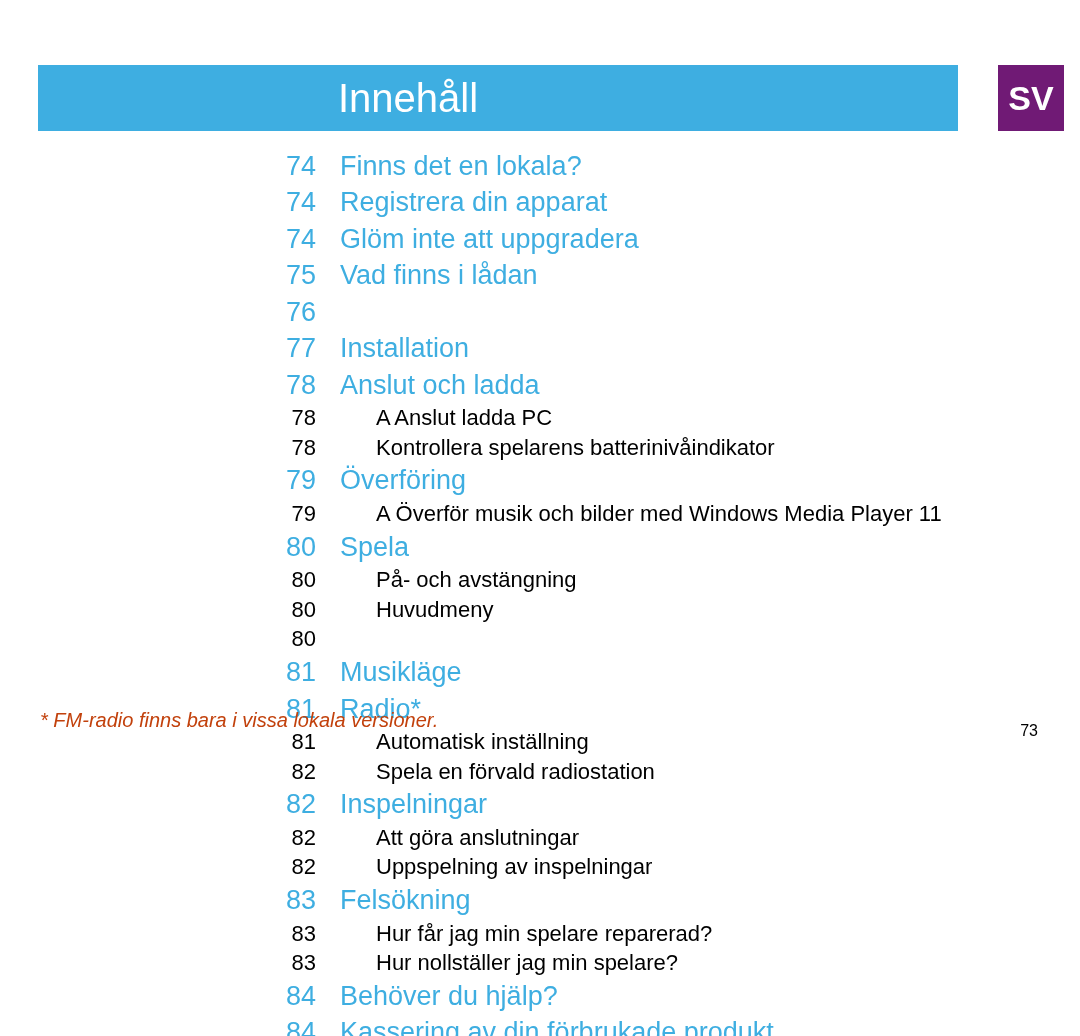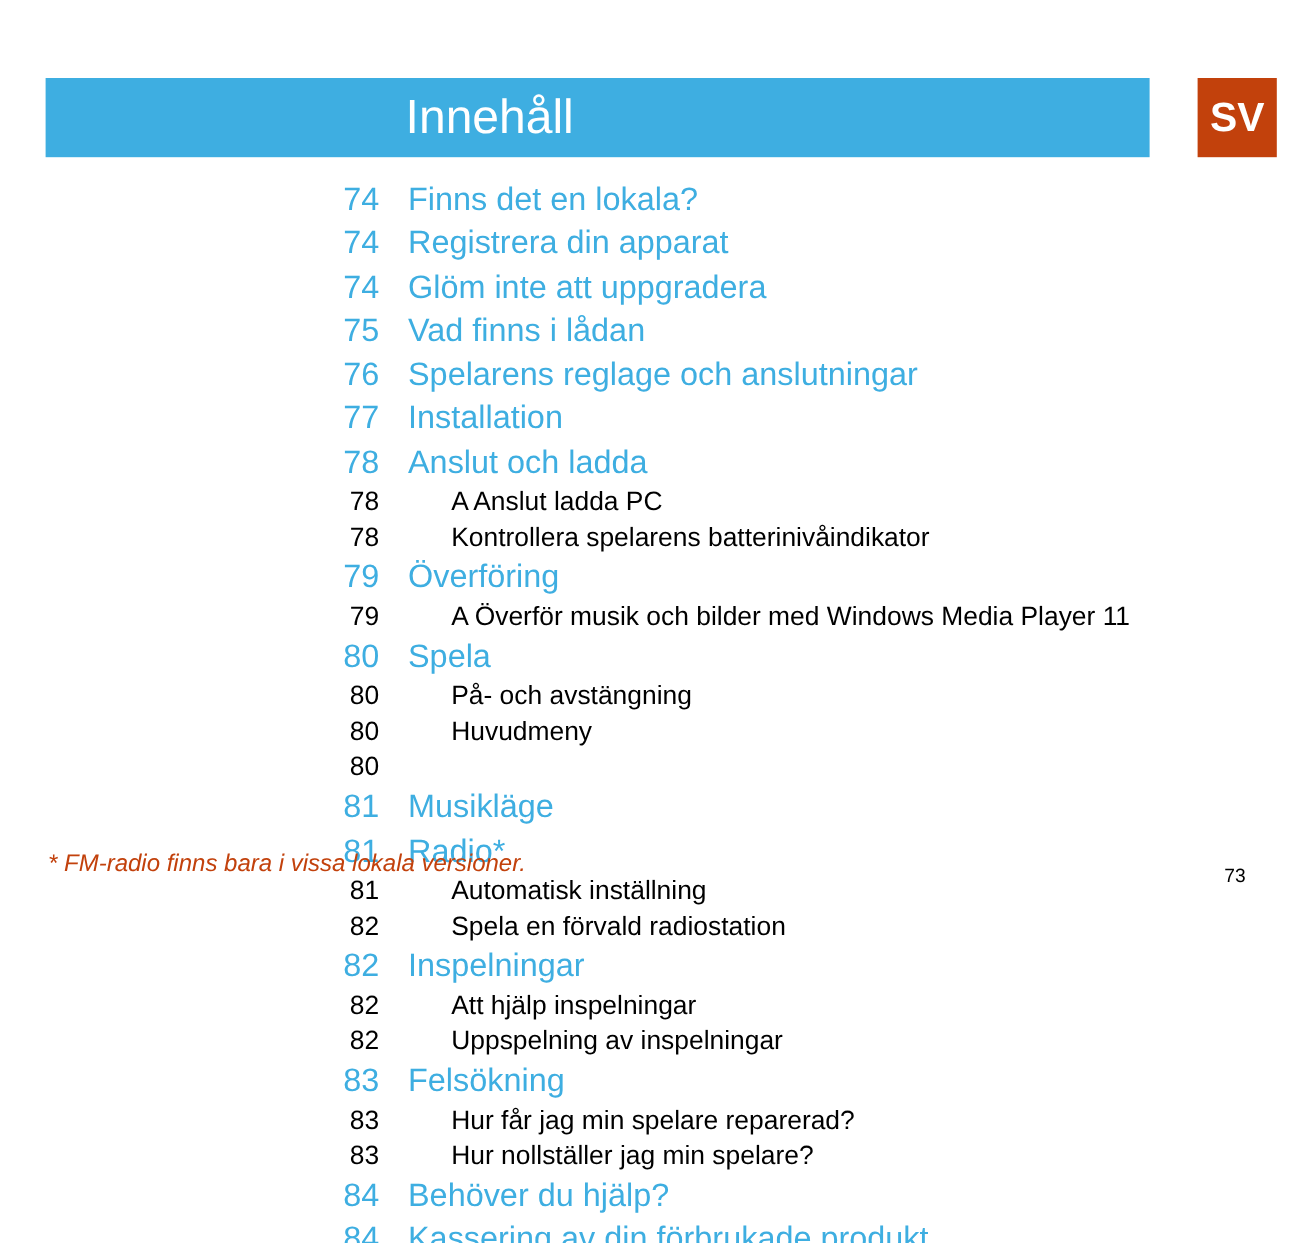--- a/index.html
+++ b/index.html
@@ -20,21 +20,21 @@
     font-size: 40px;
     font-weight: 400;
     margin-left: 300px;
   }
   .lang-tab {
     position: absolute;
     right: 16px;
     top: 65px;
     width: 66px;
     height: 66px;
-    background: #c2410c;
+    background: #701a75;
     color: #ffffff;
     font-size: 34px;
     font-weight: 600;
     display: flex;
     align-items: center;
     justify-content: center;
   }
   .toc {
     position: absolute;
     left: 264px;
@@ -91,21 +91,20 @@
       <div class="toc-row major">
         <span class="pg">74</span>
         <span class="lbl">Glöm inte att uppgradera</span>
       </div>
       <div class="toc-row major">
         <span class="pg">75</span>
         <span class="lbl">Vad finns i lådan</span>
       </div>
       <div class="toc-row major">
         <span class="pg">76</span>
-        <span class="lbl">Spelarens reglage och anslutningar</span>
       </div>
       <div class="toc-row major">
         <span class="pg">77</span>
         <span class="lbl">Installation</span>
       </div>
       <div class="toc-row major">
         <span class="pg">78</span>
         <span class="lbl">Anslut och ladda</span>
       </div>
       <div class="toc-row minor">
@@ -154,21 +153,21 @@
       <div class="toc-row minor">
         <span class="pg">82</span>
         <span class="lbl">Spela en förvald radiostation</span>
       </div>
       <div class="toc-row major">
         <span class="pg">82</span>
         <span class="lbl">Inspelningar</span>
       </div>
       <div class="toc-row minor">
         <span class="pg">82</span>
-        <span class="lbl">Att hjälp inspelningar</span>
+        <span class="lbl">Att göra anslutningar</span>
       </div>
       <div class="toc-row minor">
         <span class="pg">82</span>
         <span class="lbl">Uppspelning av inspelningar</span>
       </div>
       <div class="toc-row major">
         <span class="pg">83</span>
         <span class="lbl">Felsökning</span>
       </div>
       <div class="toc-row minor">

